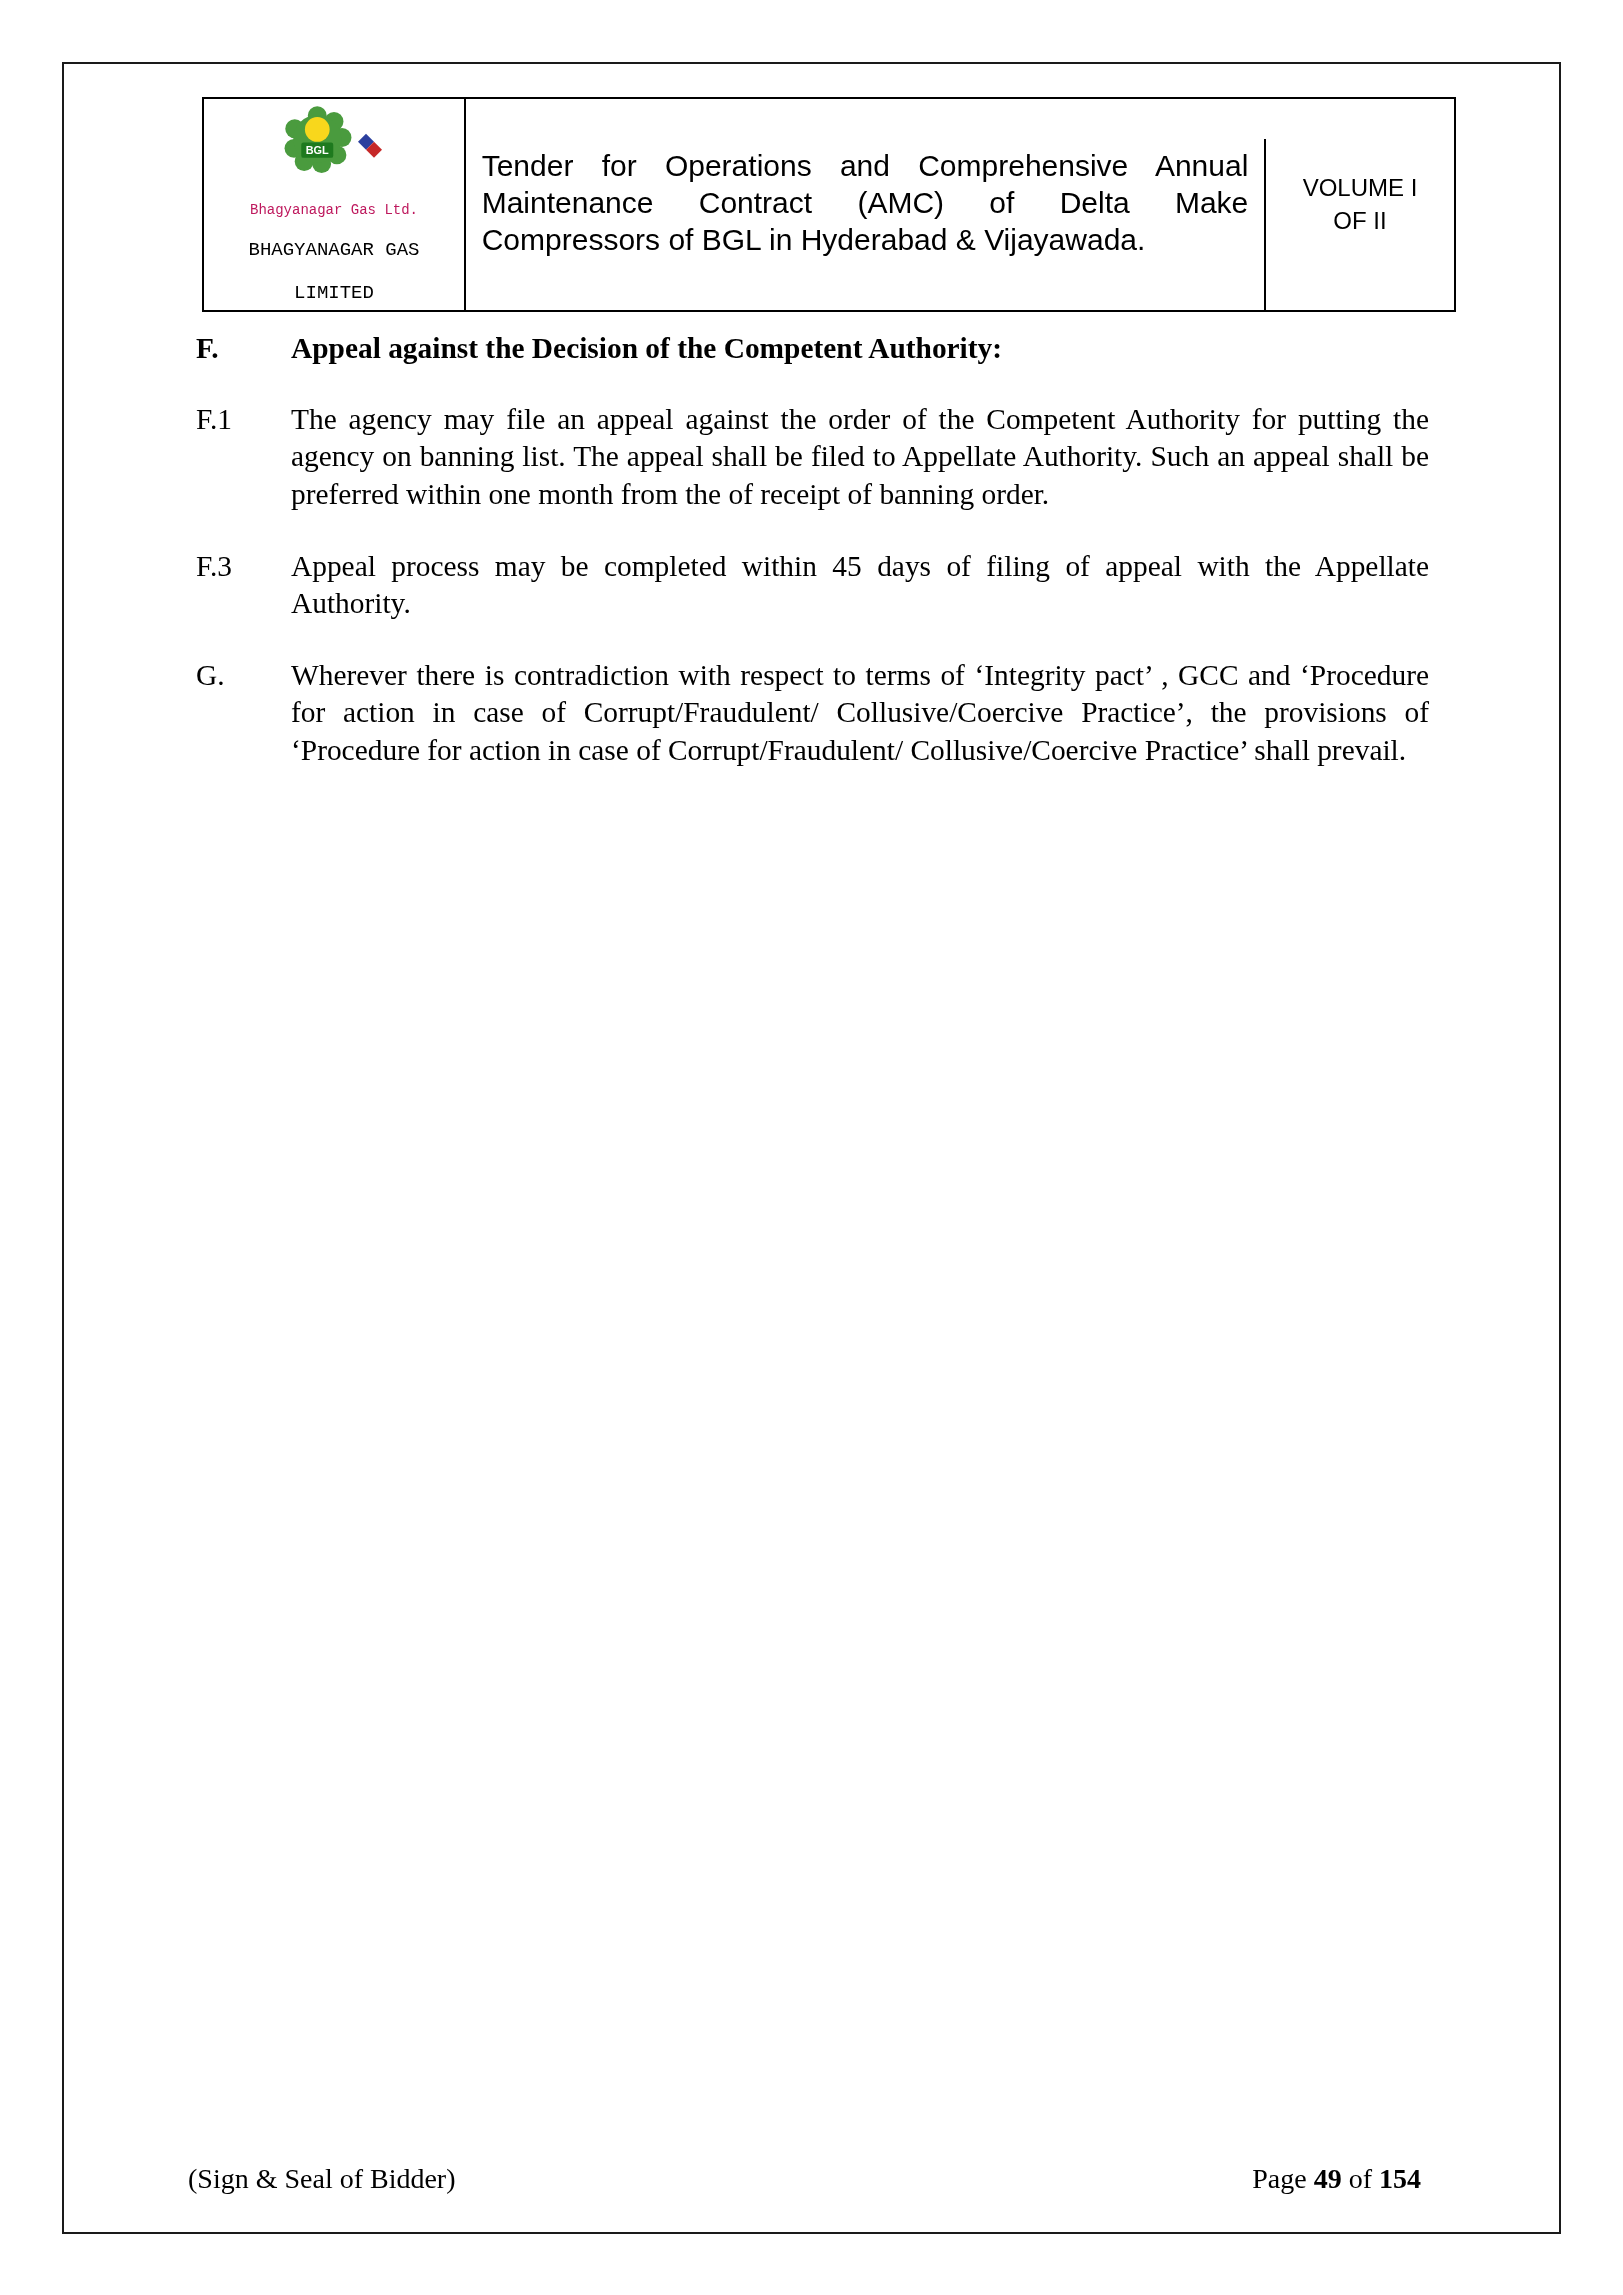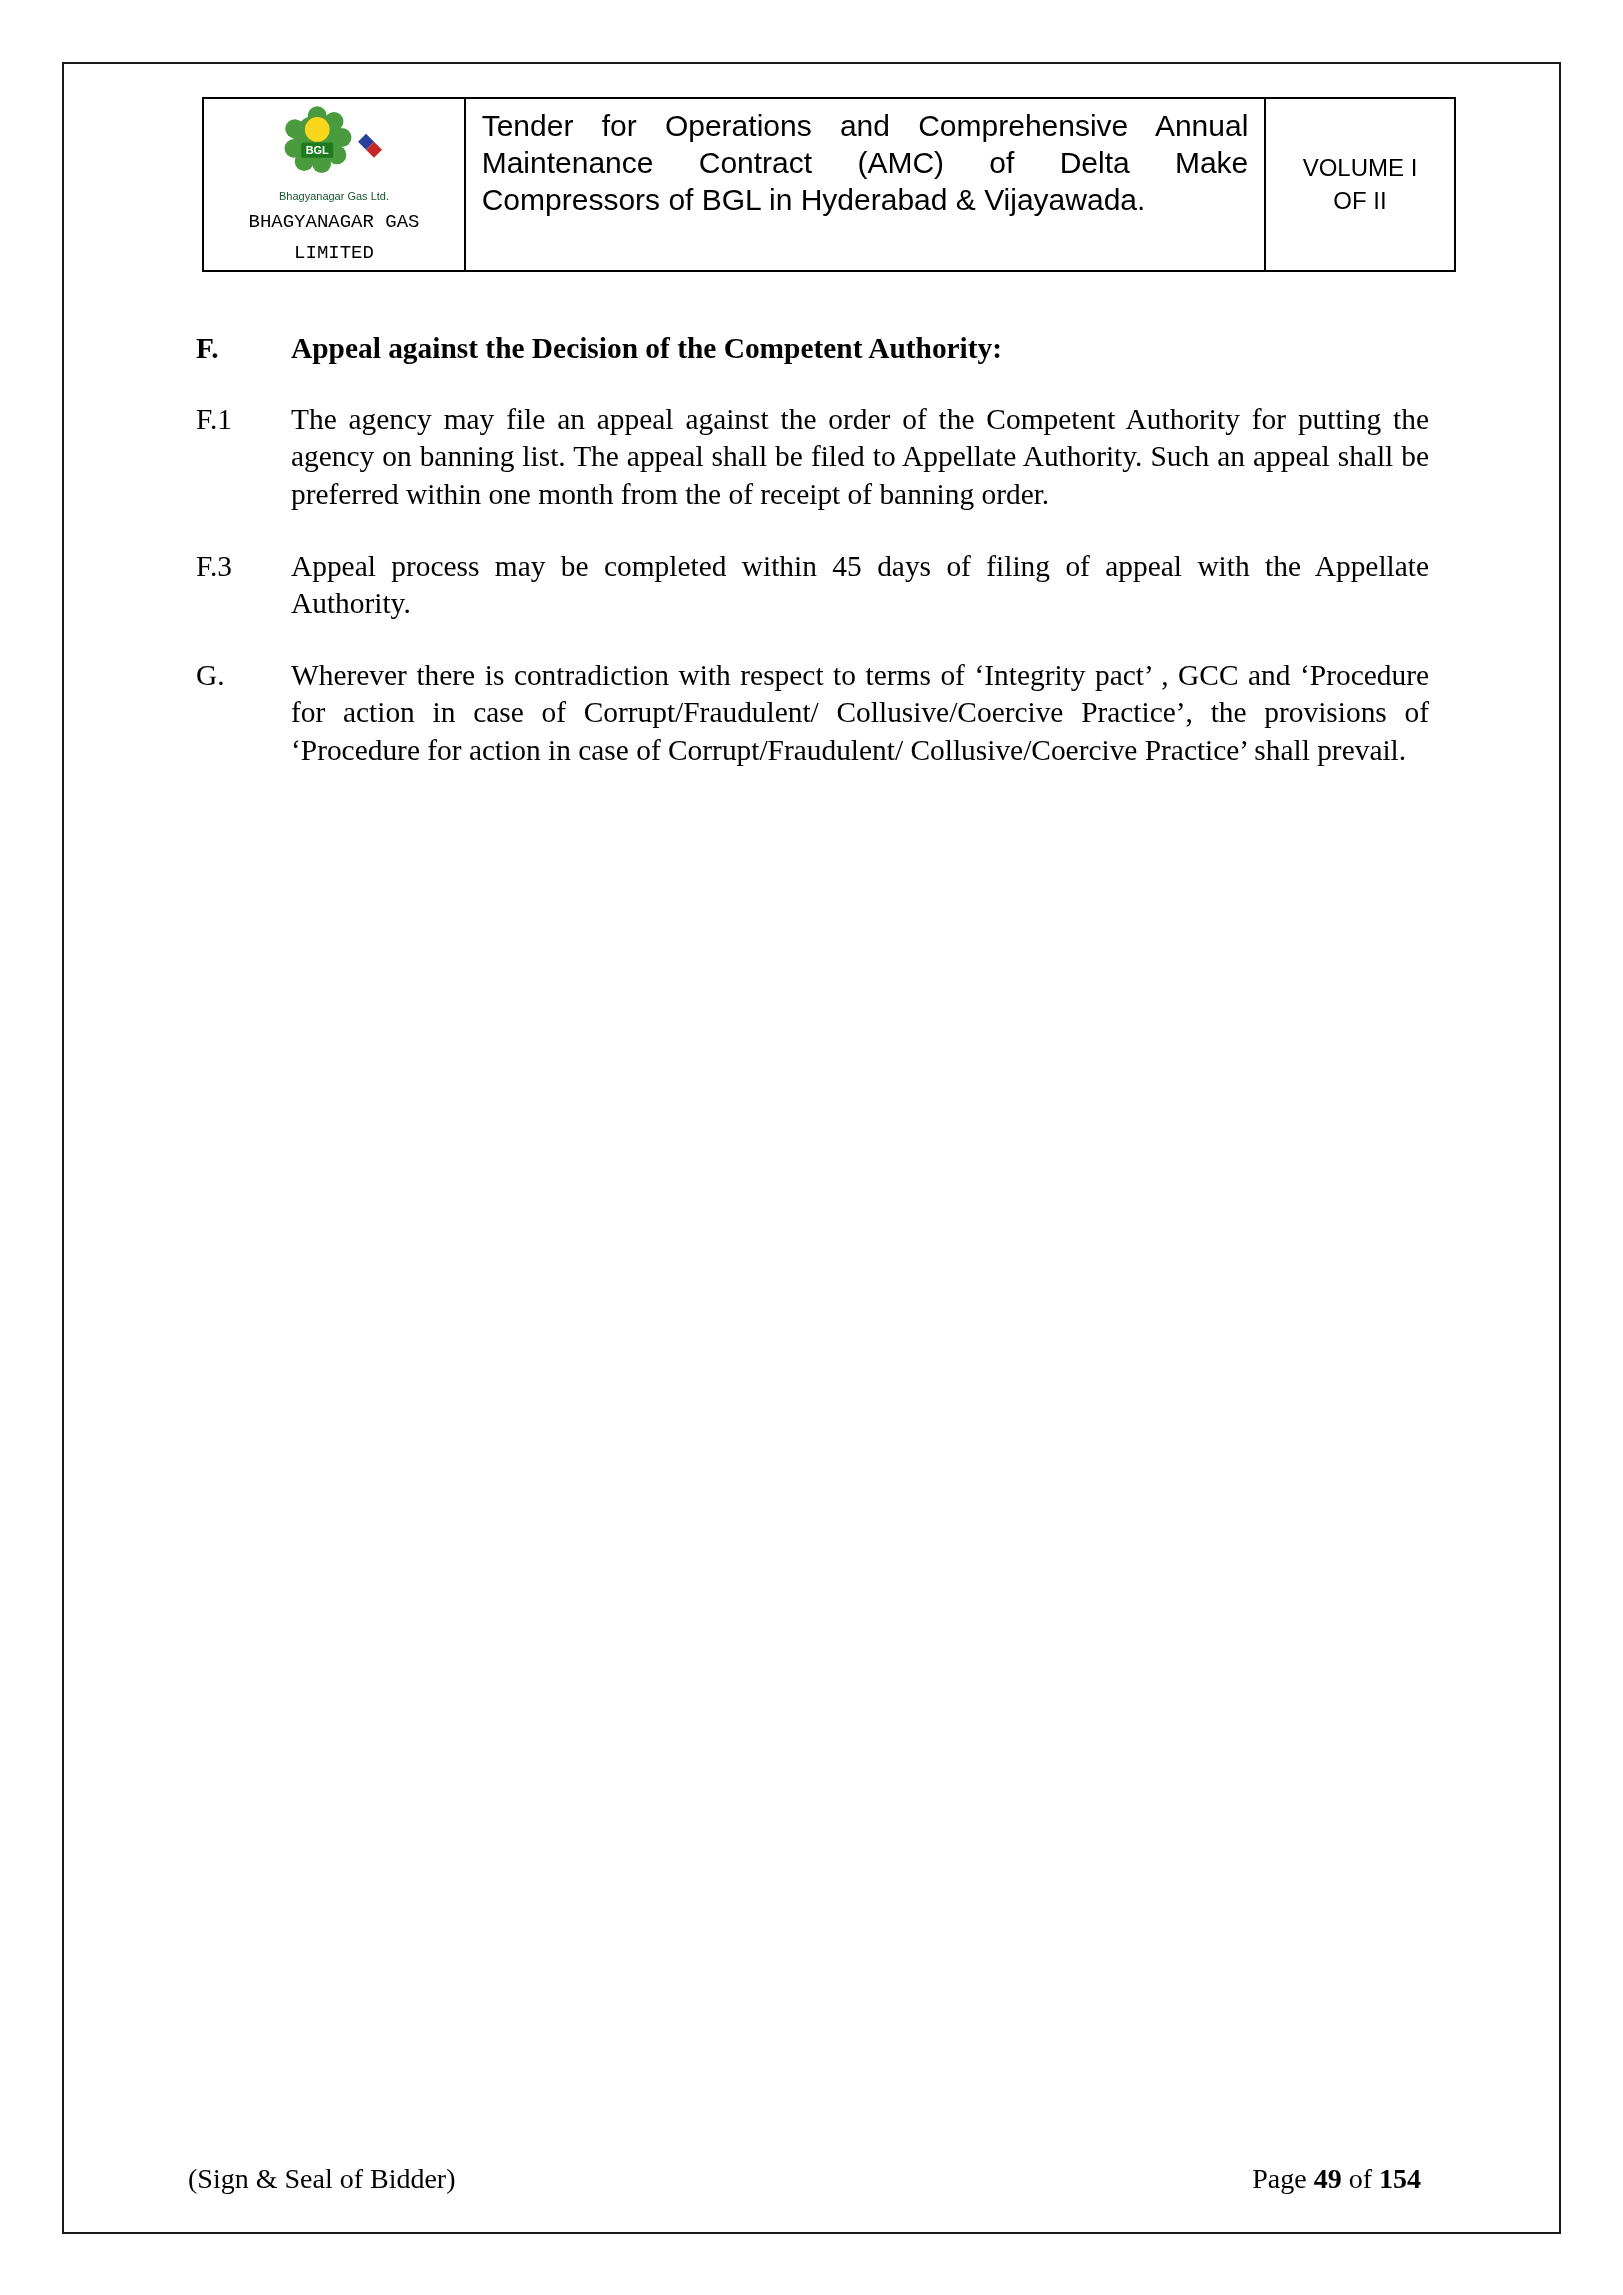--- a/index.html
+++ b/index.html
@@ -33,37 +33,38 @@
   .cell:last-child { border-right: none; }
   .logo-cell {
     width: 262px;
     display: flex;
     flex-direction: column;
     align-items: center;
     justify-content: space-between;
     padding: 5.2px 3.9px;
   }
   .logo-tagline {
-    font-family: Liberation Sans, sans-serif;
-    font-size: 11px;
-    color: #14532d;
+    font-family: Liberation Mono, monospace;
+    font-size: 14px;
+    color: #be185d;
     margin-top: -2.6px;
   }
   .company-name {
     font-family: Liberation Mono, monospace;
     font-size: 19px;
     line-height: 1.2;
     text-align: center;
   }
   .title-cell {
     width: 800px;
     padding: 9.2px 15.7px 6.5px 15.7px;
     font-family: "Liberation Sans", sans-serif;
     font-size: 30px;
     line-height: 1.23;
+    margin-top: 40px;
   }
   .title-main { text-align: justify; }
   .bid-line { text-align: center; }
   .volume-cell {
     flex: 1;
     display: flex;
     flex-direction: column;
     align-items: center;
     justify-content: center;
     font-family: "Liberation Sans", sans-serif;

